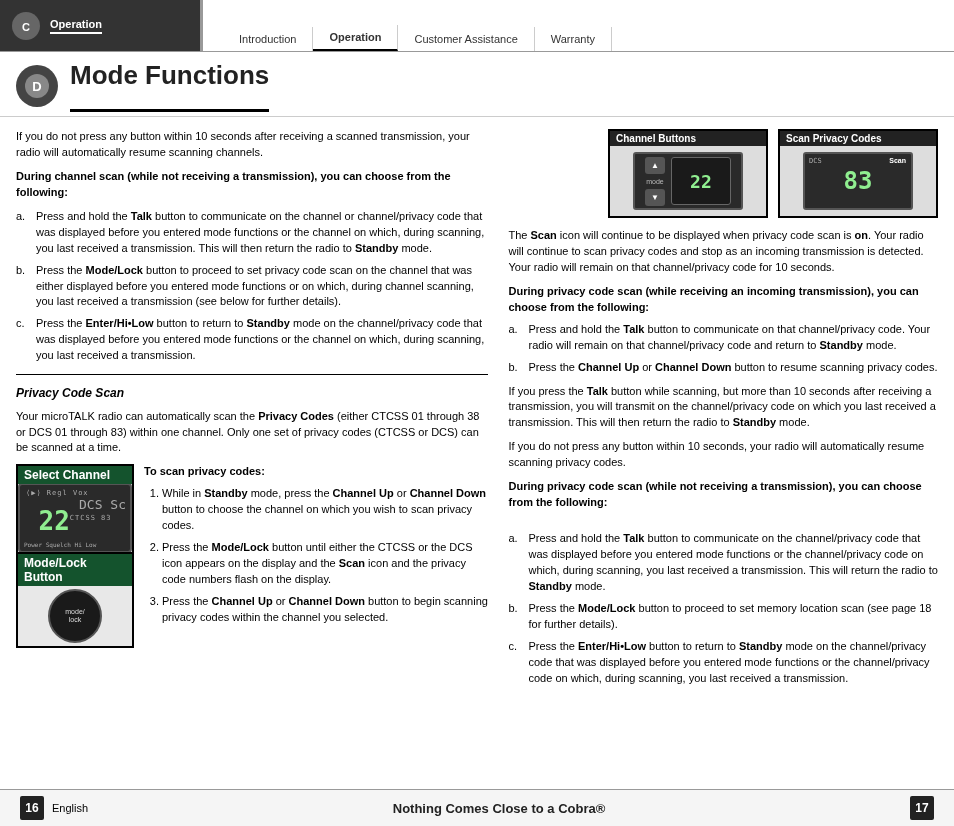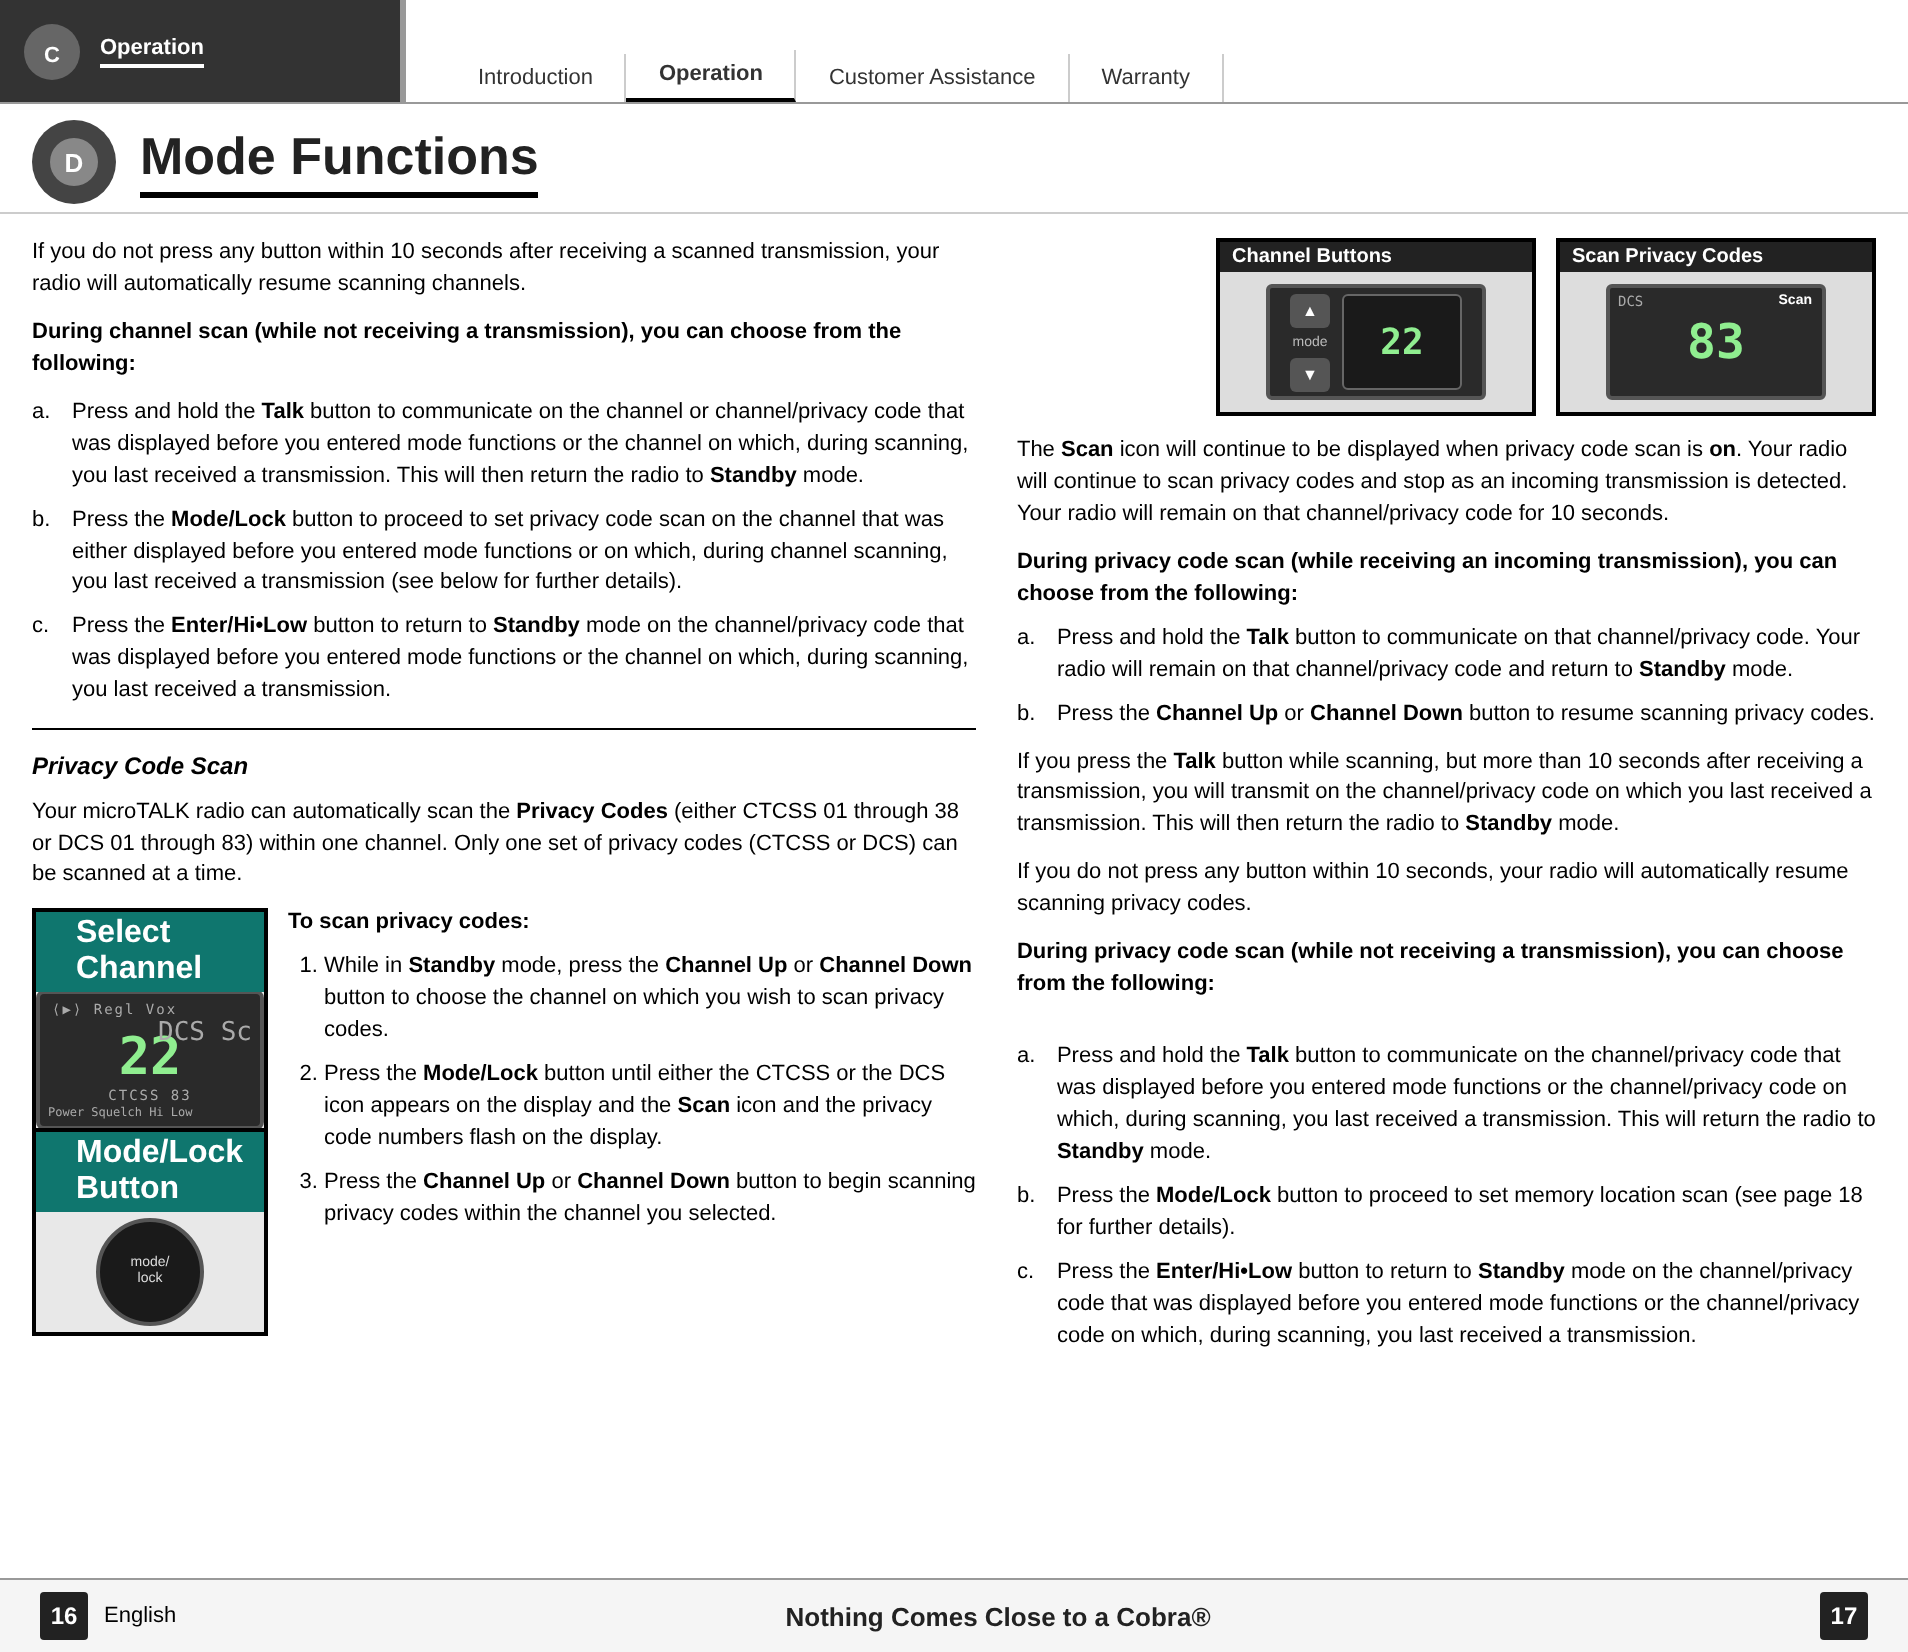--- a/index.html
+++ b/index.html
@@ -75,21 +75,21 @@
       align-items: center;
       justify-content: center;
       margin-right: 12px;
     }
     .header-icon svg { width: 28px; height: 28px; }
     .main-title {
       font-size: 26px;
       font-weight: bold;
       color: #222;
       border-bottom: 3px solid #000;
-      padding-bottom: 2px;
+      padding-bottom: 18px;
     }
 
     
     .content-area {
       display: flex;
       flex: 1;
       padding: 12px 16px;
       gap: 20px;
     }
 
@@ -132,25 +132,25 @@
     }
 
     
     .image-box {
       border: 2px solid #000;
       margin-bottom: 8px;
       display: inline-block;
       width: 100%;
     }
     .image-box-label {
-      background: #0f766e;
+      background: #14532d;
       color: #fff;
-      font-size: 16px;
-      font-weight: bold;
-      padding: 2px 20px;
+      font-size: 12px;
+      font-weight: bold;
+      padding: 2px 6px;
     }
     .image-box-content {
       background: #e8e8e8;
       height: 68px;
       display: flex;
       align-items: center;
       justify-content: center;
       position: relative;
       overflow: hidden;
     }
@@ -159,21 +159,21 @@
     }
 
     
     .device-display {
       background: #2a2a2a;
       border: 2px solid #555;
       border-radius: 4px;
       width: 120px;
       height: 70px;
       display: flex;
-      flex-direction: column;
+      flex-direction: row;
       align-items: center;
       justify-content: center;
       position: relative;
     }
 
     .mode-lock-btn {
       background: #1a1a1a;
       border: 2px solid #555;
       border-radius: 50%;
       width: 54px;

